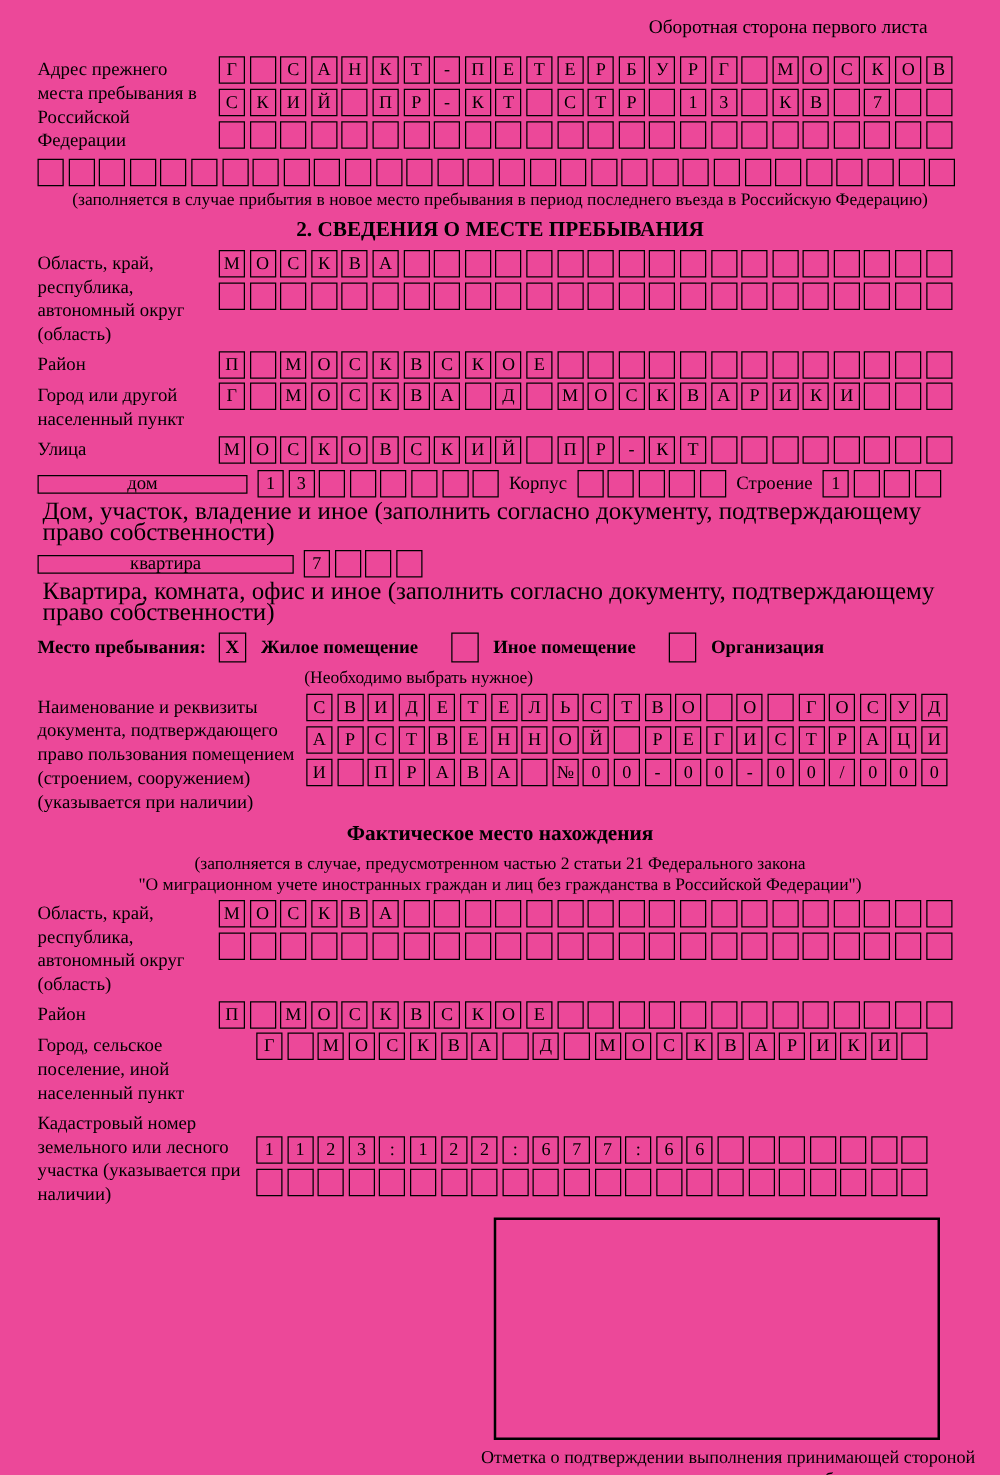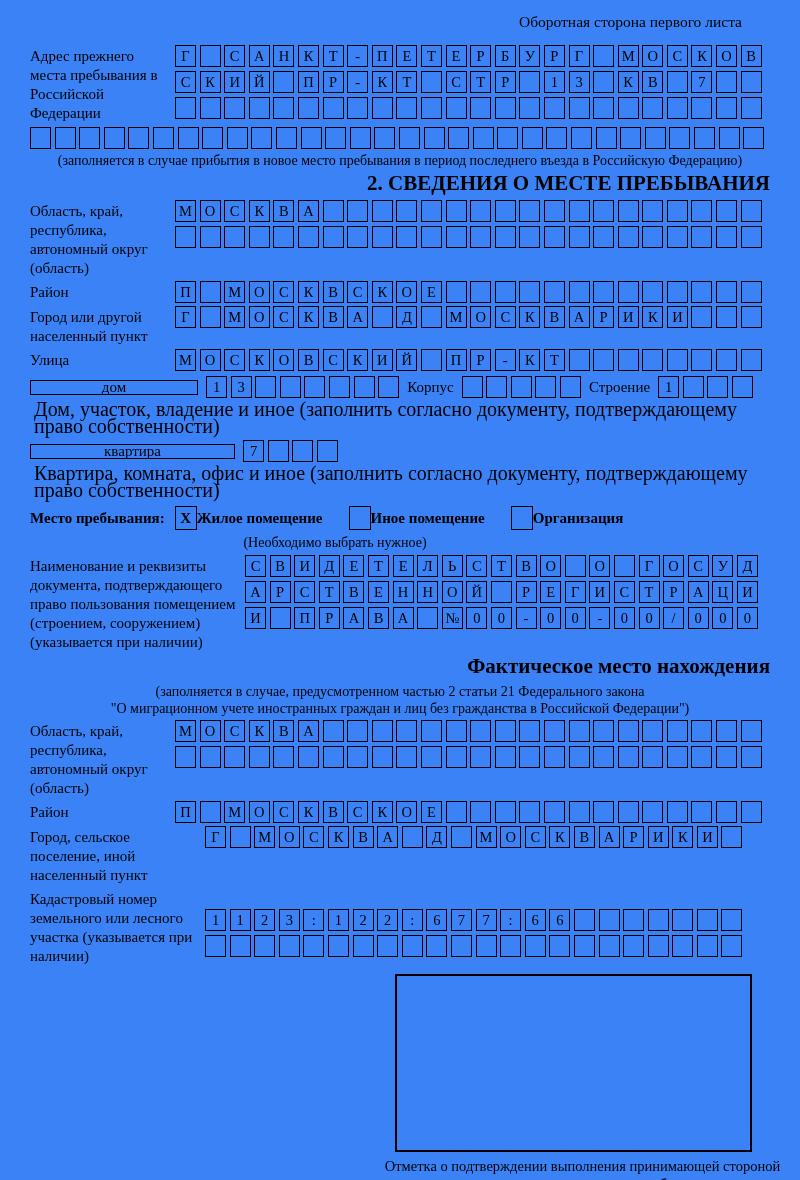--- a/index.html
+++ b/index.html
@@ -1,44 +1,44 @@
 <!DOCTYPE html>
 <html><head>
 <meta charset="utf-8">
 <style>
   html,body{margin:0;padding:0;background:#fff;}
   .page{
     position:relative;width:800px;height:1180px;box-sizing:border-box;
-    padding:12px 30px 0 30px;background:#3b82f6;color:#000;
+    padding:12px 30px 0 30px;background:#ec4899;color:#000;
     font-family:"Liberation Serif","DejaVu Serif",serif;
     font-size:15px;line-height:19px;overflow:hidden;
   }
   .header-note{text-align:right;padding-right:28px;font-size:15.5px;margin-bottom:14px;}
   .field{display:flex;margin-top:3px;}
   .field .label{flex:0 0 145px;padding-top:2px;padding-right:6px;box-sizing:border-box;font-size:15px;}
   .field .label.w215{flex:0 0 215px;}
   .field .label.w175{flex:0 0 175px;}
   .rows{display:flex;flex-direction:column;gap:4px;}
   .cells{display:flex;gap:3.6px;height:22px;}
   .cell{flex:0 0 21px;width:21px;height:22px;border:1.6px solid #000;box-sizing:border-box;
         display:flex;align-items:center;justify-content:center;font-size:14.5px;}
   .full{margin:4px 0 3px 0;}
   .pad-top{padding-top:21px;}
   .caption{font-size:14px;line-height:17px;}
   .center{text-align:center;}
-  .sec-title{font-weight:bold;text-align:right;font-size:21px;margin:5px 0 7px 0;}
+  .sec-title{font-weight:bold;text-align:center;font-size:17px;margin:5px 0 7px 0;}
   .house-row{display:flex;align-items:center;margin:5px 0 3px 0;}
   .typebox{border:1.6px solid #000;height:15px;box-sizing:border-box;display:flex;align-items:center;
            justify-content:center;font-size:15px;margin-right:8px;}
   .dom{width:168px;}
   .kv{width:205px;}
   .inline-label{margin:0 8px;font-size:15px;white-space:nowrap;}
   .note{font-size:20px;line-height:17px;margin:2px 0 2px 4px;}
   .stay-row{display:flex;align-items:center;margin-top:7px;font-weight:bold;}
-  .stay-row .opt-label{margin:0 26px 0 0;}
+  .stay-row .opt-label{margin:0 26px 0 12px;}
   .cbx{width:22px;height:24px;border:1.6px solid #000;box-sizing:border-box;display:flex;
        align-items:center;justify-content:center;font-size:15px;flex:0 0 22px;}
   .hint{font-size:14px;margin:3px 0 2px 150px;width:310px;text-align:center;}
   .stamp-box{width:357px;height:178px;border:2px solid #000;box-sizing:border-box;margin:8px 0 5px 365px;}
   .stamp-caption{margin-left:350px;width:405px;text-align:center;font-size:14.5px;line-height:18px;}
   .mt14{margin-top:2px;}
 </style>
 </head>
 <body>
 

